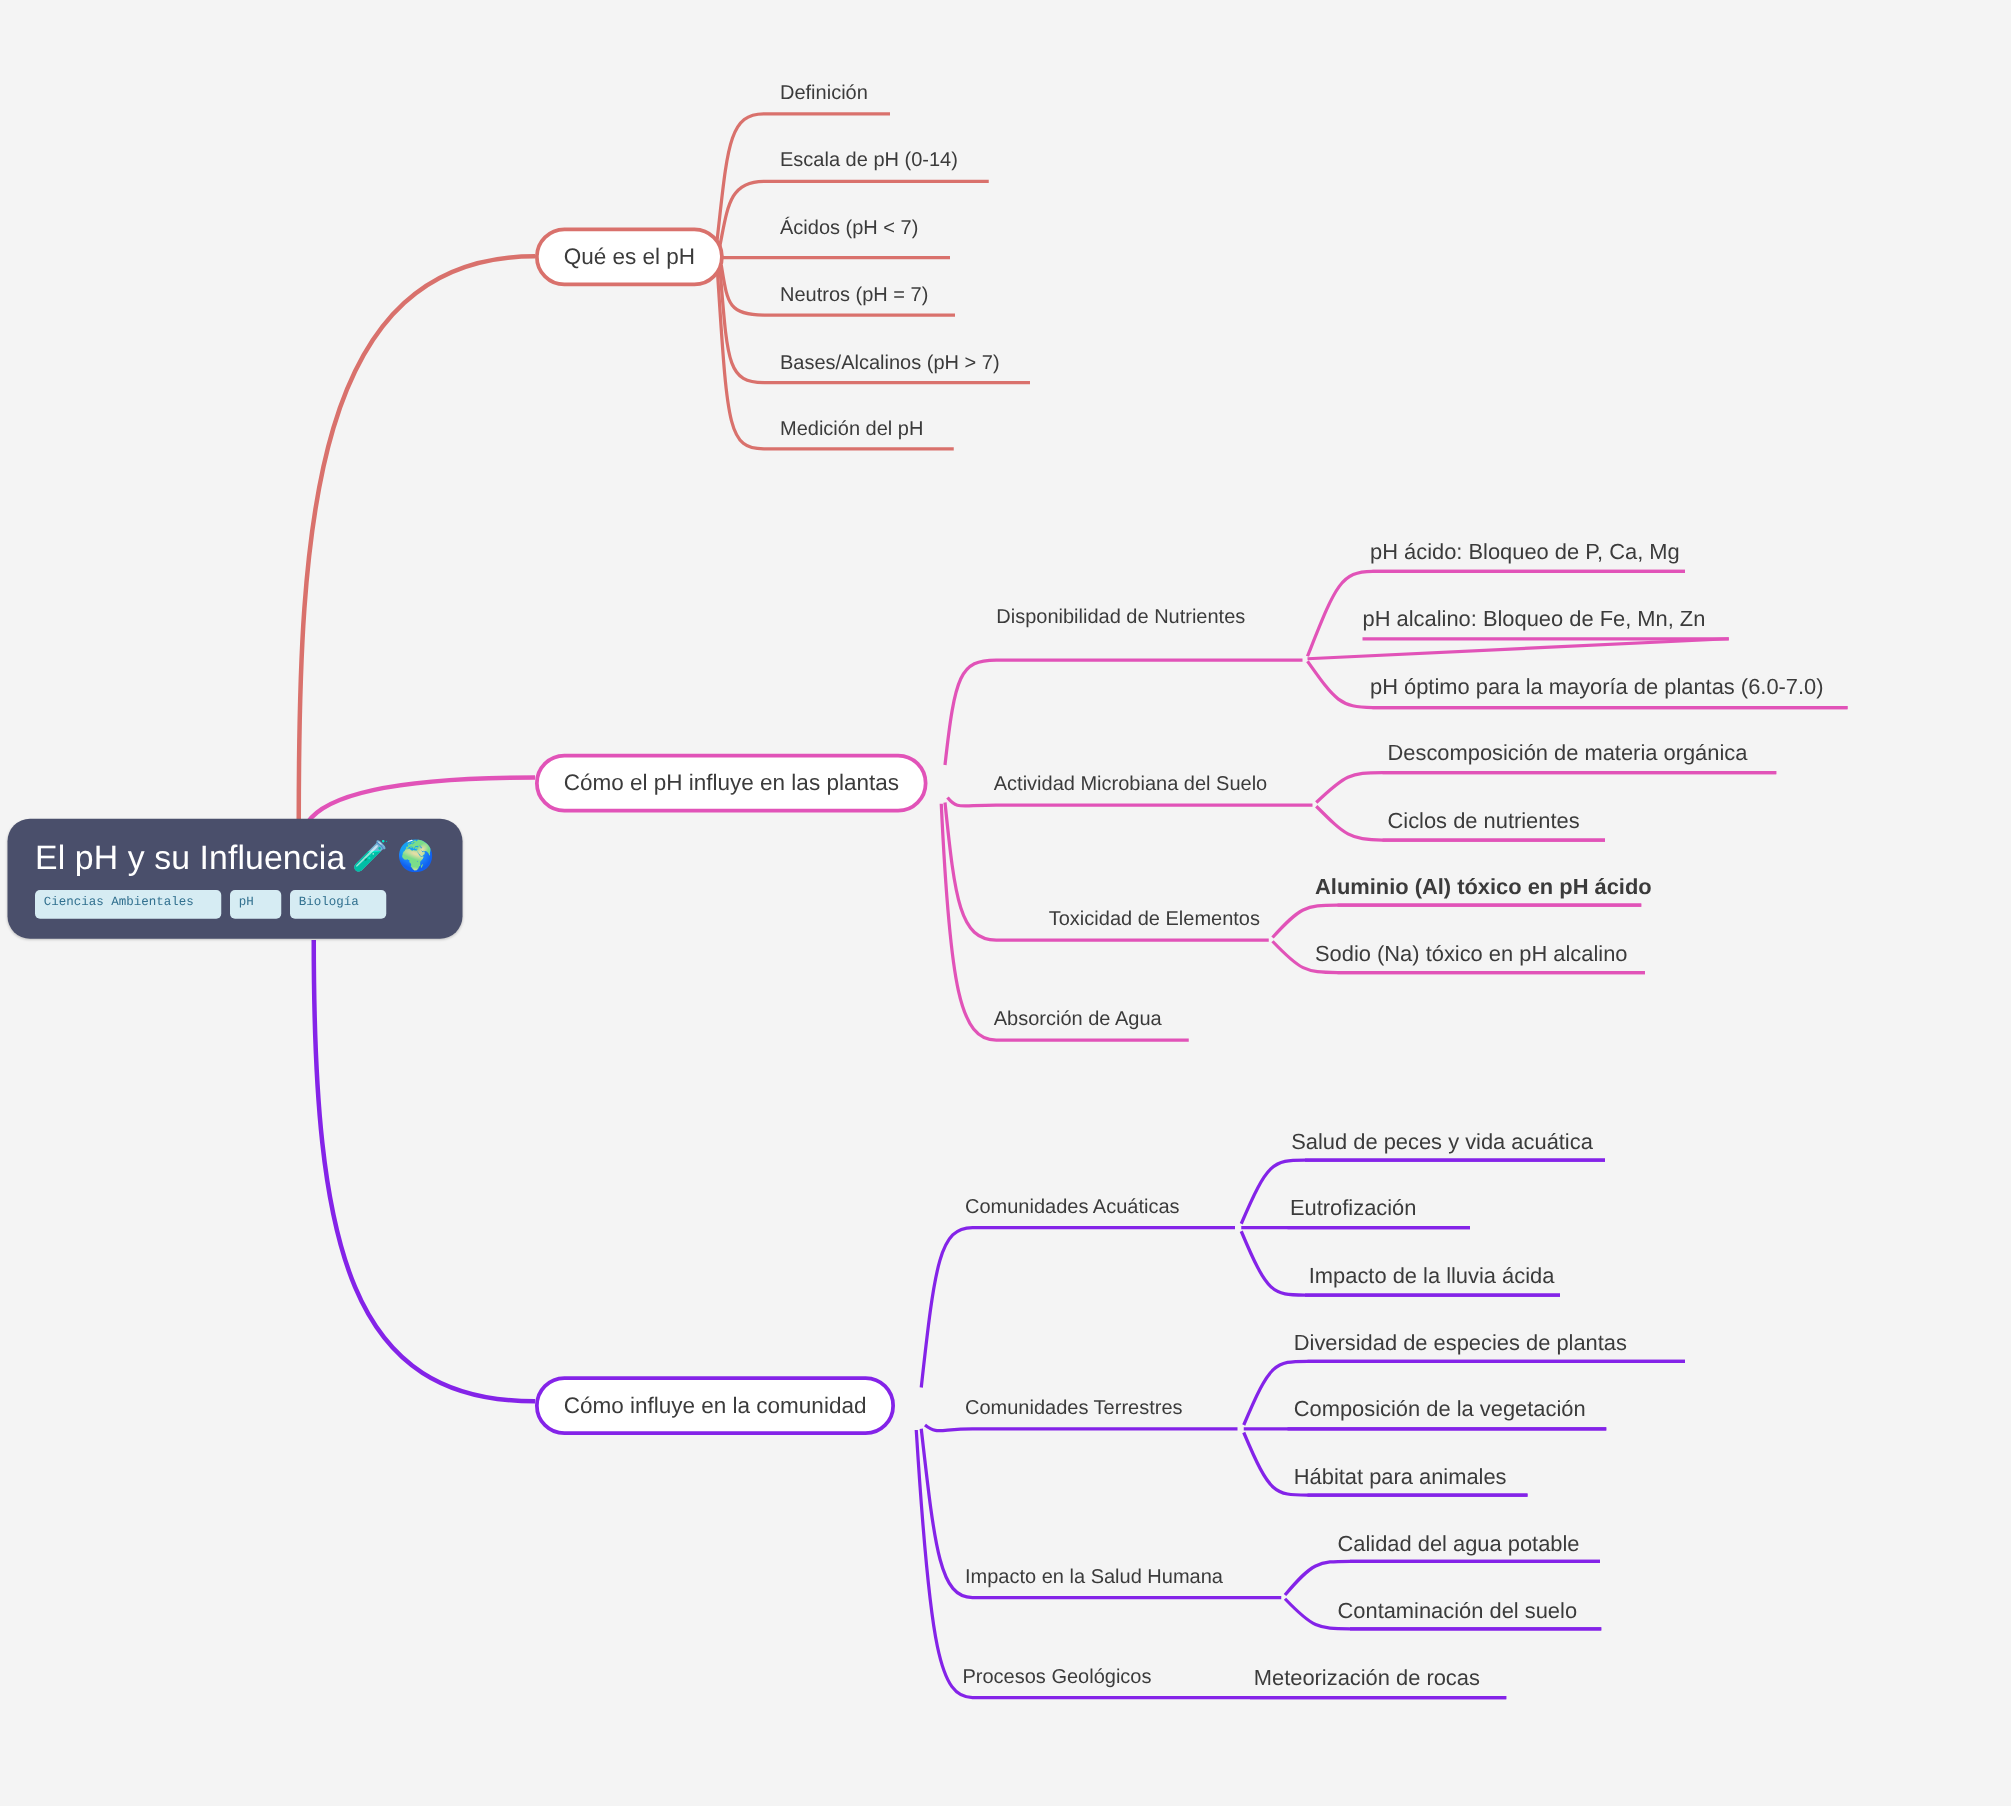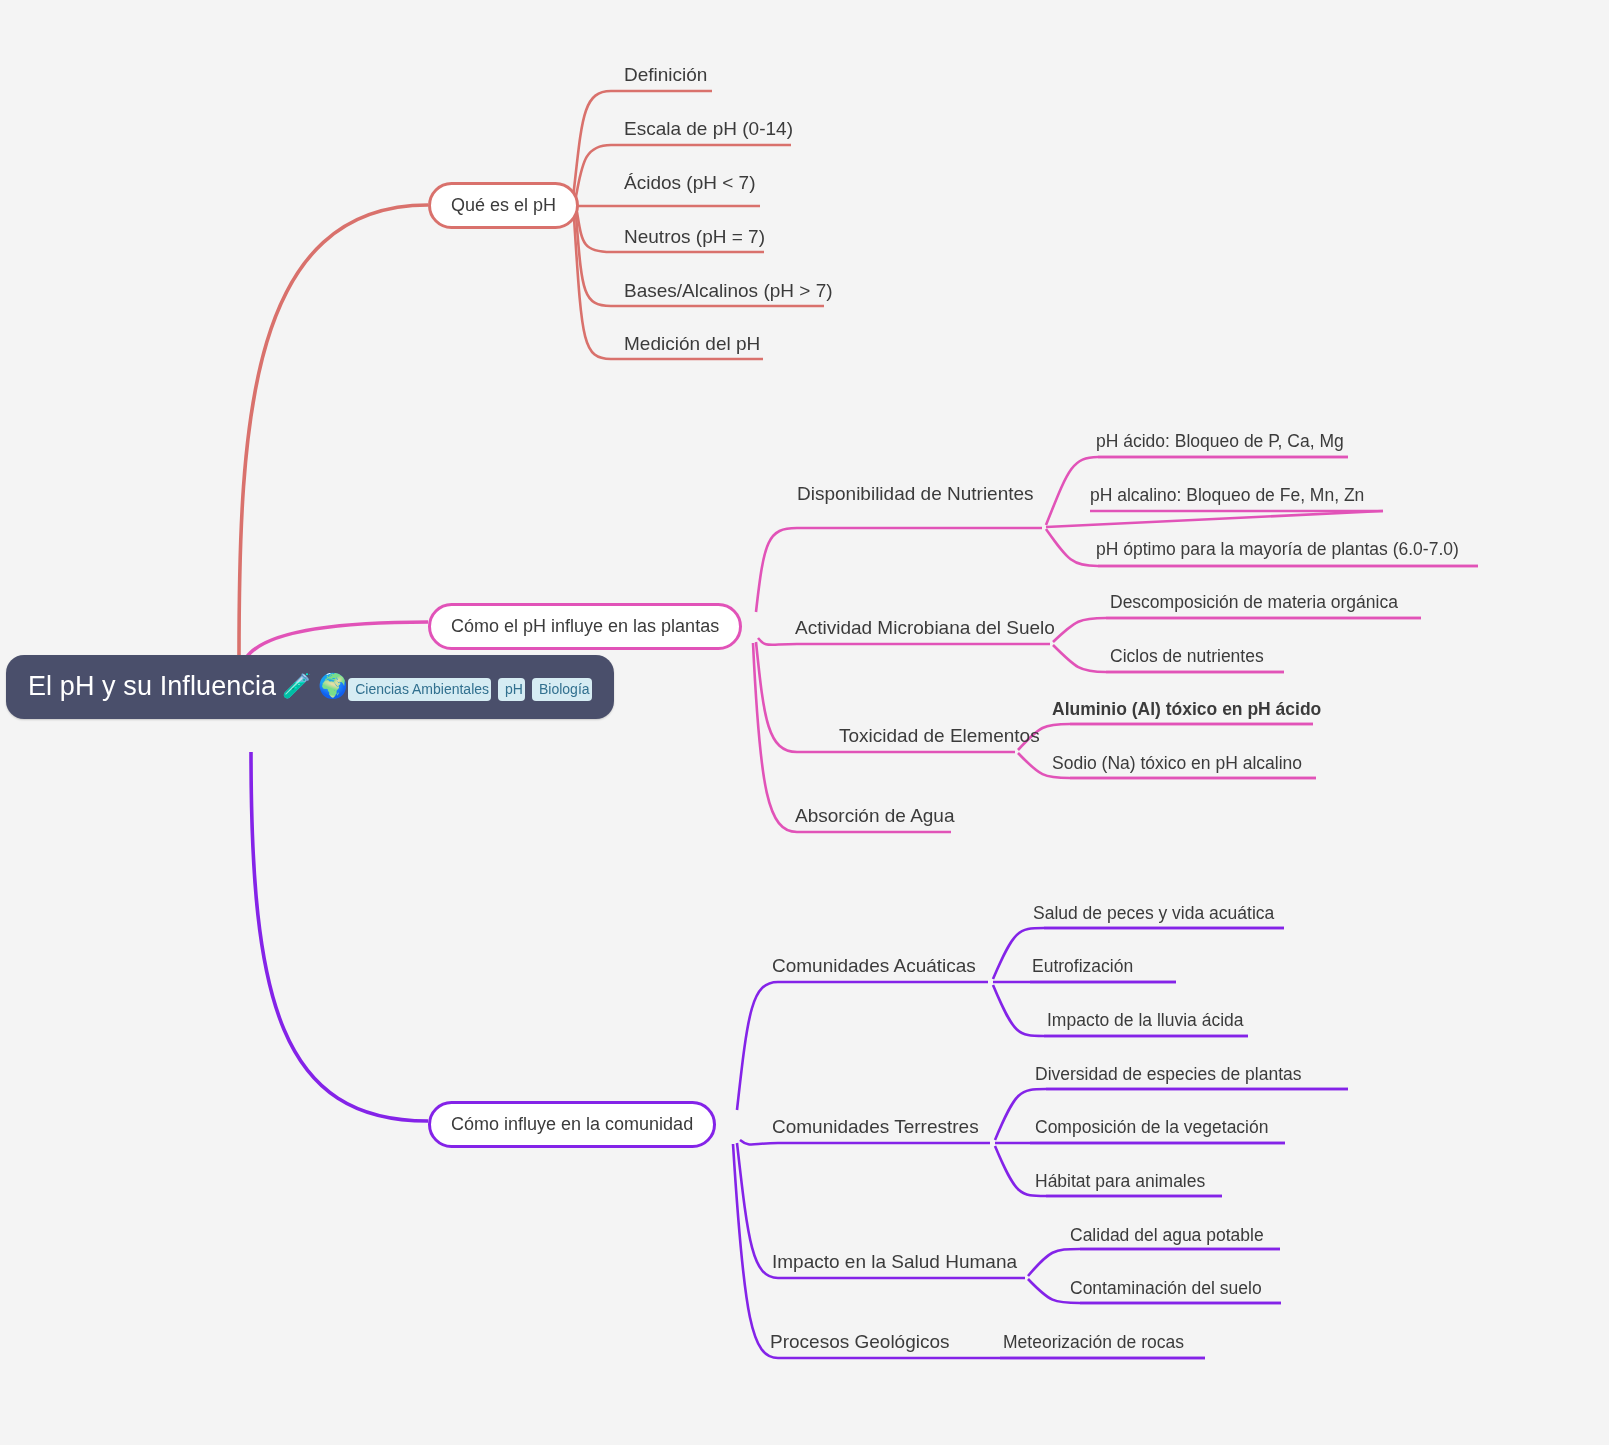--- a/index.html
+++ b/index.html
@@ -35,21 +35,21 @@
     white-space: nowrap;
     display: flex;
     align-items: center;
   }
 
   
   .root-node {
     background: #4a4f6b;
     border-radius: 18px;
     padding: 14px 22px 16px 22px;
-    flex-direction: row;
+    flex-direction: column;
     align-items: flex-start;
     box-shadow: 0 1px 2px rgba(0,0,0,0.18);
   }
   .root-title {
     color: #ffffff;
     font-size: 27px;
     line-height: 34px;
     letter-spacing: 0.1px;
     font-weight: 400;
     display: flex;
@@ -58,25 +58,25 @@
   }
   .root-title .emoji { font-size: 24px; }
   .root-tags {
     margin-top: 9px;
     display: flex;
     gap: 7px;
   }
   .root-tag {
     background: #d6ecf3;
     color: #31708f;
-    font-size: 14px;
+    font-size: 10px;
     line-height: 18px;
-    padding: 2px 2px 3px 7px;
+    padding: 2px 22px 3px 7px;
     border-radius: 4px;
-    font-family: Liberation Sans, sans-serif;
+    font-family: Liberation Mono, monospace;
   }
 
   
   .pill {
     background: #ffffff;
     border-radius: 999px;
     border-style: solid;
     border-width: 3px;
     padding: 9px 20px 10px 20px;
     color: #3b3b3b;
@@ -88,21 +88,21 @@
   .pill.pink   { border-color: #e153b8; }
   .pill.purple { border-color: #8423e8; }
 
   
   .leaf {
     color: #3b3b3b;
     font-size: 17.5px;
     line-height: 22px;
     background: transparent;
   }
-  .leaf.l2 { font-size: 19px; }
+  .leaf.l2 { font-size: 16px; }
   .leaf.l3 { font-size: 17.5px; align-items: center; }
 </style>
 </head>
 <body>
 
 <div id="mindmap">
 
   <svg class="edges" viewBox="0 0 1609 1445" xmlns="http://www.w3.org/2000/svg">
 
     <path d="M 239,658 C 239,420 250,205 428,205" fill="none" stroke="#d9716c" stroke-width="3.6"></path>

